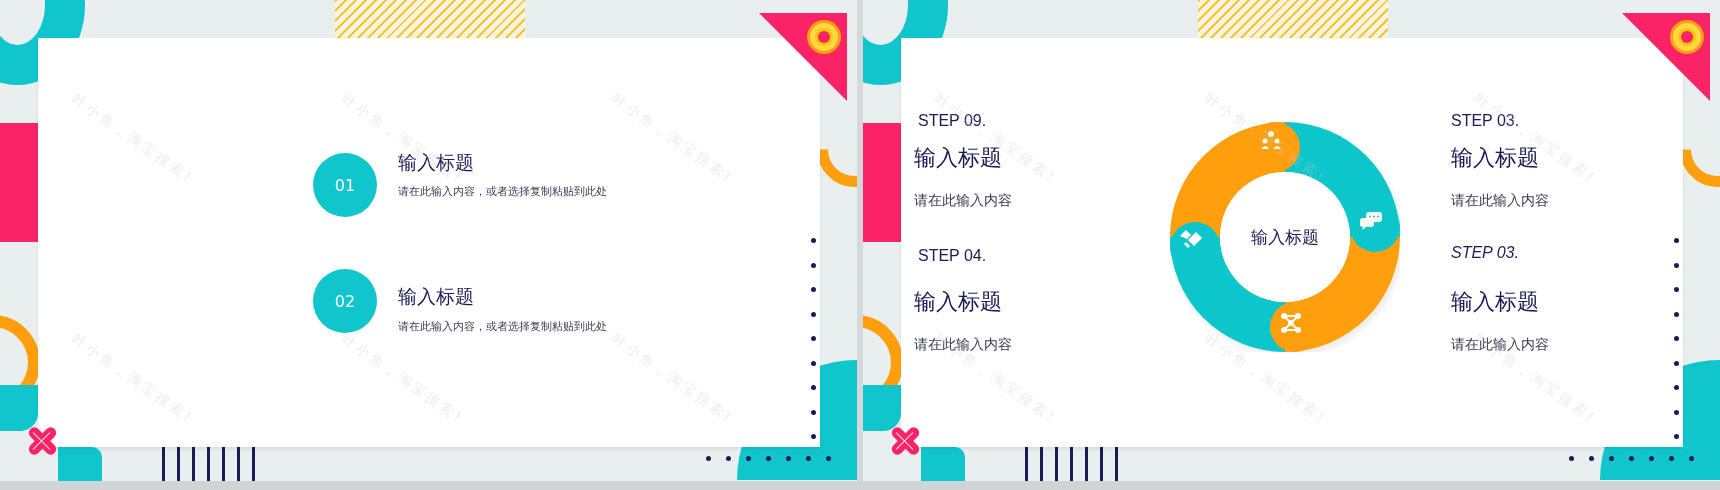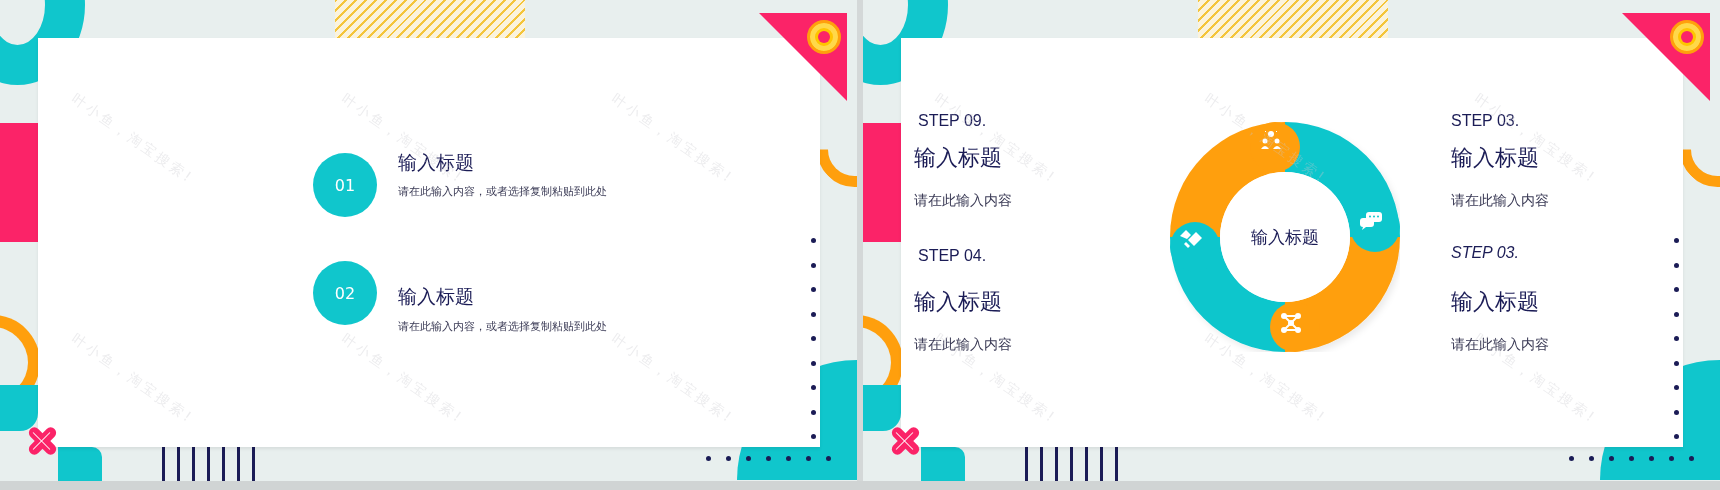--- a/index.html
+++ b/index.html
@@ -171,21 +171,21 @@
   <div class="deco deco-top pink-x">
       <i class="a"></i>
       <i class="b"></i>
     </div>
 
 
   <div class="num-circle" style="left:313px; top:153px;">01</div>
   <div class="item-title" style="left:398px; top:150px;">输入标题</div>
   <div class="item-desc" style="left:398px; top:184px;">请在此输入内容，或者选择复制粘贴到此处</div>
 
-  <div class="num-circle" style="left:313px; top:261px;">02</div>
+  <div class="num-circle" style="left:313px; top:269px;">02</div>
   <div class="item-title" style="left:398px; top:284px;">输入标题</div>
   <div class="item-desc" style="left:398px; top:319px;">请在此输入内容，或者选择复制粘贴到此处</div>
 
   <div class="watermark" style="left:60px; top:130px;">叶小鱼，淘宝搜索!</div>
   <div class="watermark" style="left:330px; top:130px;">叶小鱼，淘宝搜索!</div>
   <div class="watermark" style="left:600px; top:130px;">叶小鱼，淘宝搜索!</div>
   <div class="watermark" style="left:60px; top:370px;">叶小鱼，淘宝搜索!</div>
   <div class="watermark" style="left:330px; top:370px;">叶小鱼，淘宝搜索!</div>
   <div class="watermark" style="left:600px; top:370px;">叶小鱼，淘宝搜索!</div>
 </div>

